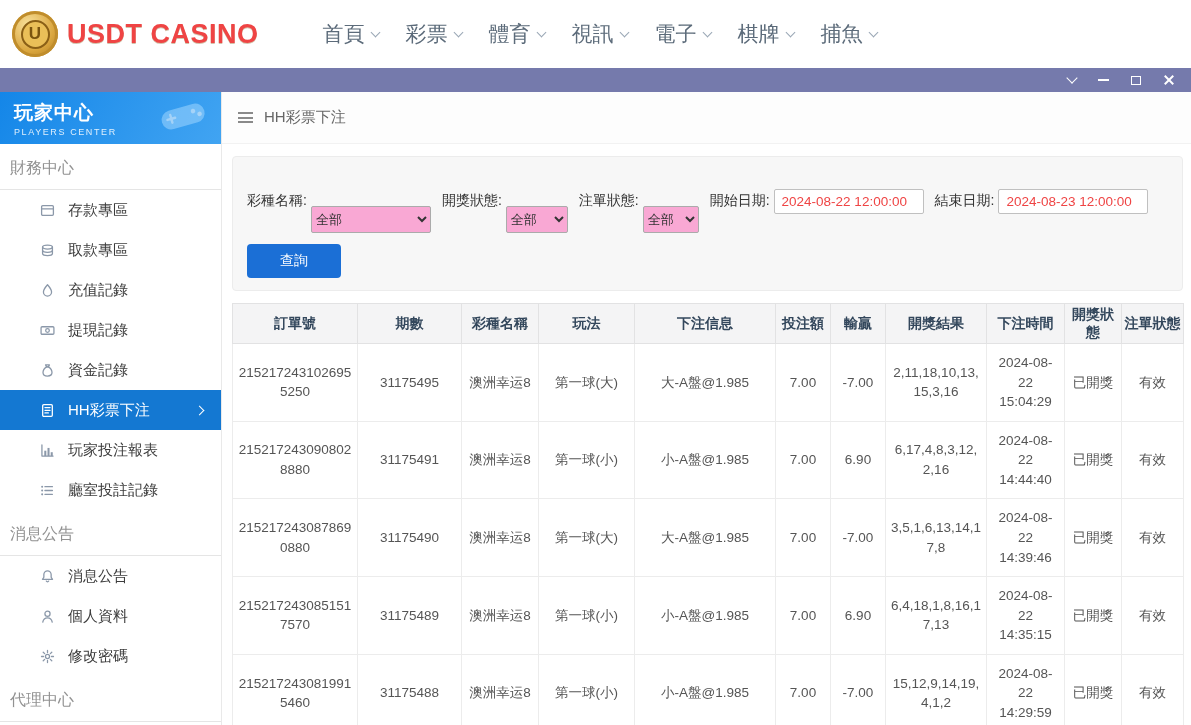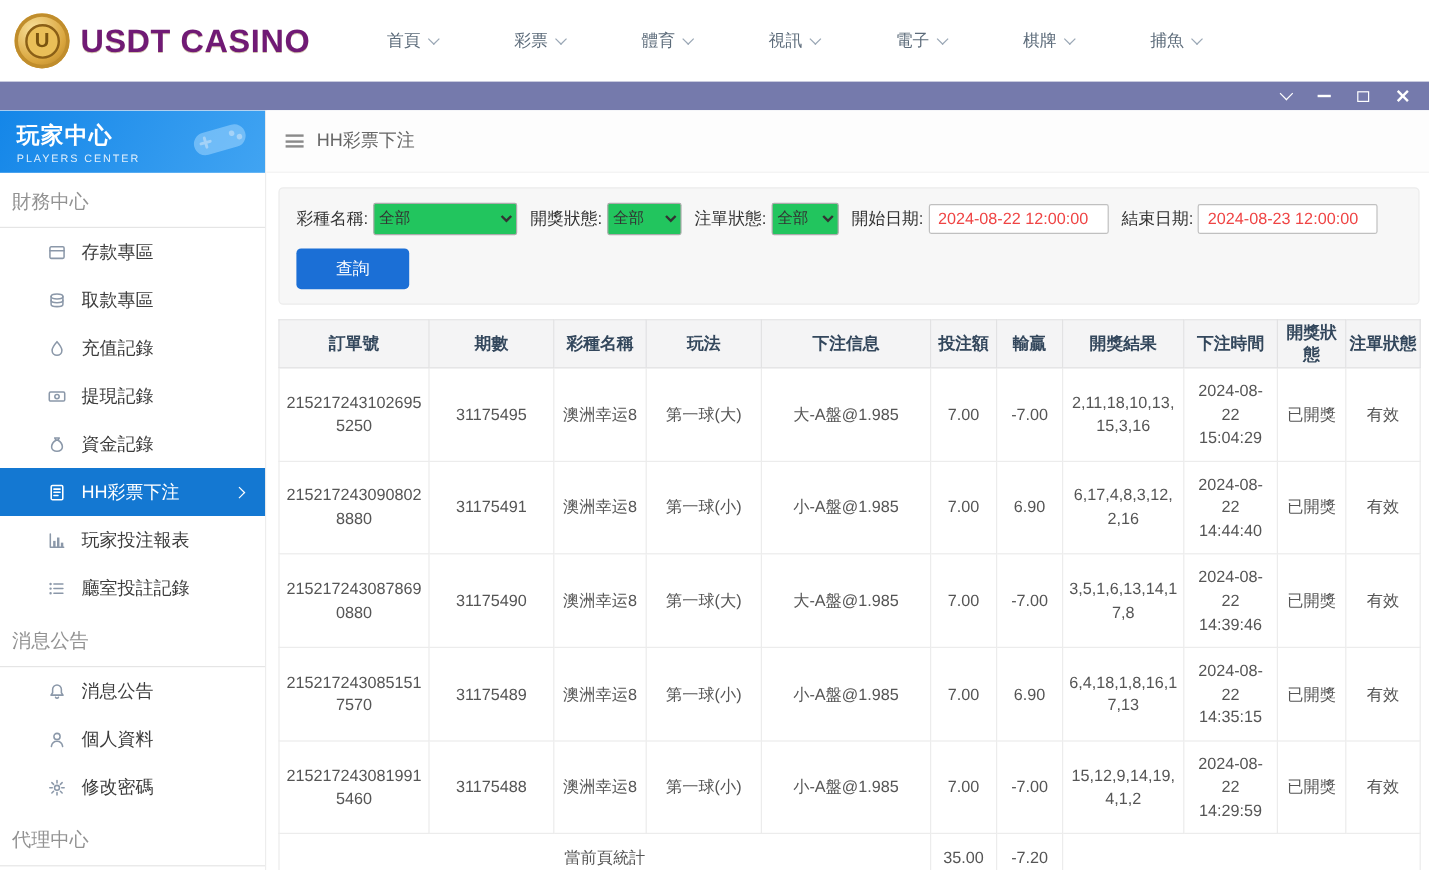--- a/index.html
+++ b/index.html
@@ -7,23 +7,23 @@
     font-family:"Liberation Sans","DejaVu Sans",sans-serif; }
 
   
   .topnav { height:68px; background:#fff; display:flex; align-items:center; }
   .logo { display:flex; align-items:center; gap:9px; margin-left:12px; cursor:pointer; }
   .coin { width:46px; height:46px; border-radius:50%;
     background:radial-gradient(circle at 35% 30%, #f8e09a, #daa63e 60%, #aa771f);
     box-shadow:inset 0 0 0 3px #c08d2c; display:flex; align-items:center; justify-content:center; }
   .coin-u { width:29px; height:29px; border-radius:50%; border:2px solid #8a5f16; background:#eabf58;
     color:#7a540f; font-weight:800; font-size:17px; display:flex; align-items:center; justify-content:center; }
-  .logo-text { font-size:27px; font-weight:800; letter-spacing:.5px; color:#701a75;
+  .logo-text { font-size:27px; font-weight:800; letter-spacing:.5px; color:#ef4444;
     text-shadow:0 1px 0 rgba(122,84,15,.35); }
-  .nav-items { display:flex; gap:64px; margin-left:64px; color:#5c6b7a; font-size:14px; }
+  .nav-items { display:flex; gap:27px; margin-left:64px; color:#5c6b7a; font-size:21px; }
   .nav-item { display:flex; align-items:center; cursor:pointer; }
   .chev { width:7px; height:7px; border-right:1.6px solid #9aa7b5; border-bottom:1.6px solid #9aa7b5;
     transform:rotate(45deg); margin-left:7px; margin-top:-4px; display:inline-block; }
 
   
   .titlebar { height:24px; background:#757aac; display:flex; align-items:center;
     justify-content:flex-end; gap:22px; padding-right:16px; }
   .tb-chev { width:8px; height:8px; border-right:1.5px solid #fff; border-bottom:1.5px solid #fff;
     transform:rotate(45deg); margin-top:-4px; cursor:pointer; }
   .tb-min { width:11px; height:2px; background:#fff; cursor:pointer; }
@@ -57,22 +57,22 @@
     padding-left:16px; color:#666; font-size:15px; border-bottom:1px solid #f2f2f2; background:#fdfdfd; }
   .burger { display:flex; flex-direction:column; gap:2.5px; cursor:pointer; }
   .burger i { width:15px; height:2px; background:#8a8a8a; }
 
   .filterbox { margin:12px 8px 0 10px; background:#f7f7f7; border:1px solid #ececec;
     border-radius:4px; padding:12px 12px 12px 14px; }
   .filter-row { display:flex; align-items:center; flex-wrap:nowrap; white-space:nowrap;
     font-size:14px; color:#333; }
   .f-label { margin-right:4px; }
   .f-gap { margin-left:11px; }
-  select { height:27px; border:1px solid #ababab; border-radius:2px; background:#22c55e;
-    font-size:13px; color:#333; font-family:Liberation Mono, monospace; }
+  select { height:27px; border:1px solid #ababab; border-radius:2px; background:#f9a8d4;
+    font-size:13px; color:#333; font-family:Liberation Serif, serif;margin-top:37px; }
   .sel-lottery { width:120px; }
   .sel-draw { width:62px; }
   .sel-order { width:56px; }
   .date-input { width:150px; height:25px; border:1px solid #c0c0c0; border-radius:2px;
     font-size:13.5px; color:#ef4444; padding:0 7px; font-family:inherit; }
   .btn-query { margin-top:11px; background:#1b6fd6; color:#fff; border:none; border-radius:4px;
     padding:8px 33px; font-size:14px; cursor:pointer; font-family:inherit; }
 
   
   .data-table { width:calc(100% - 18px); margin:12px 8px 0 10px; border-collapse:collapse;

